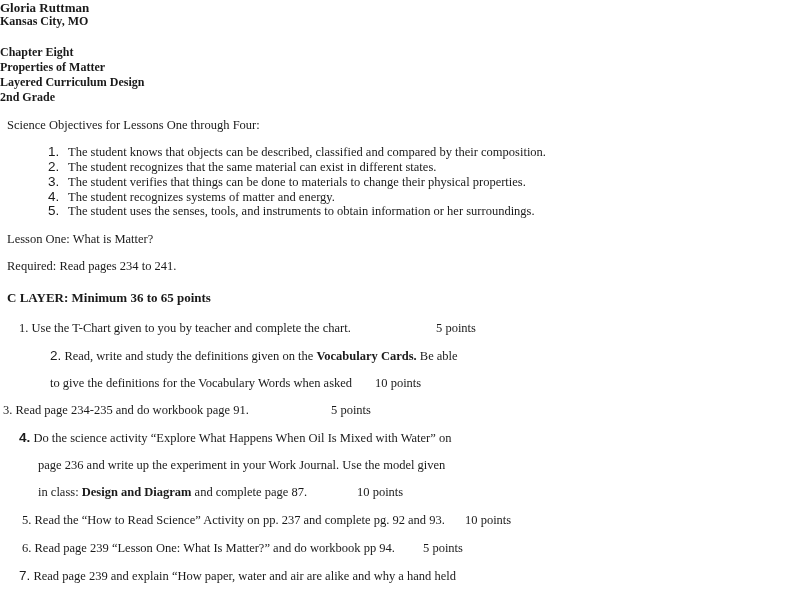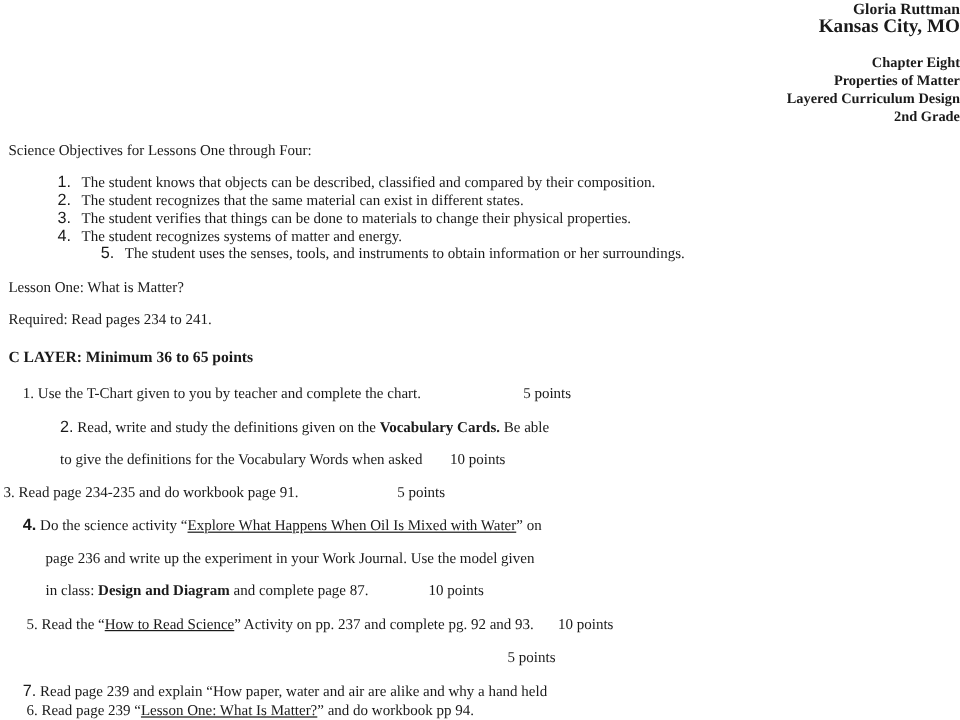--- a/index.html
+++ b/index.html
@@ -4,26 +4,26 @@
   <style>
     html, body { margin: 0; padding: 0; }
     body {
       width: 800px; height: 600px; overflow: hidden;
       background: #ffffff; color: #1a1a1a;
       font-family: "Liberation Serif", "DejaVu Serif", serif;
       font-size: 12.5px;
       position: relative;
     }
     .abs { position: absolute; white-space: nowrap; }
-    .center { left: 0; width: 800px; text-align: right; }
+    .center { left: 0; width: 800px; text-align: left; }
     .b { font-weight: bold; }
-    .u { text-decoration: underline; }
+    .u { }
     .num { font-family: "Liberation Sans", "DejaVu Sans", sans-serif; font-size: 13.5px; }
     .hdr-name { top: 0px; font-size: 13px; font-weight: bold; }
-    .hdr-city { top: 14px; font-size: 16px; font-weight: bold; }
+    .hdr-city { top: 14px; font-size: 12px; font-weight: bold; }
     .hdr-line { font-size: 12px; font-weight: bold; }
     .obj-num { display: inline-block; width: 20px; }
   </style>
 </head>
 <body>
 
 <div class="abs center hdr-name">Gloria Ruttman</div>
 <div class="abs center hdr-city">Kansas City, MO</div>
 <div class="abs center hdr-line" style="top:45px">Chapter Eight</div>
 <div class="abs center hdr-line" style="top:60px">Properties of Matter</div>
@@ -37,21 +37,21 @@
 </div>
 <div class="abs" style="left:48px; top:159px;">
   <span class="num obj-num">2.</span><span>The student recognizes that the same material can exist in different states.</span>
 </div>
 <div class="abs" style="left:48px; top:174px;">
   <span class="num obj-num">3.</span><span>The student verifies that things can be done to materials to change their physical properties.</span>
 </div>
 <div class="abs" style="left:48px; top:189px;">
   <span class="num obj-num">4.</span><span>The student recognizes systems of matter and energy.</span>
 </div>
-<div class="abs" style="left:48px; top:203px;margin-left:36px;">
+<div class="abs" style="left:48px; top:203px;">
   <span class="num obj-num">5.</span><span>The student uses the senses, tools, and instruments to obtain information  or her surroundings.</span>
 </div>
 
 <div class="abs" style="left:7px; top:232px;">Lesson One: What is Matter?</div>
 <div class="abs" style="left:7px; top:259px;">Required:  Read pages 234 to 241.</div>
 <div class="abs b" style="left:7px; top:290px; font-size:13px;">C LAYER:  Minimum 36 to 65 points</div>
 
 <div class="abs" style="left:19px; top:321px;">
   <span>1.</span>
   <span>Use the T-Chart given to you by teacher and complete the chart.</span>
@@ -80,21 +80,21 @@
   <span>in class:  </span><span class="b">Design and Diagram</span><span> and complete page 87.</span>
 </div>
 <div class="abs" style="left:357px; top:485px;">10 points</div>
 
 <div class="abs" style="left:22px; top:513px;text-align:center;">
   <span>5.</span>
   <span>Read the “</span><span class="u">How to Read Science</span><span>” Activity on pp. 237 and complete pg. 92 and 93.</span>
 </div>
 <div class="abs" style="left:465px; top:513px;">10 points</div>
 
-<div class="abs" style="left:22px; top:541px;margin-top:44px;">
+<div class="abs" style="left:22px; top:541px;">
   <span>6.</span>
   <span>Read page 239 “</span><span class="u">Lesson One: What Is Matter?</span><span>” and do workbook pp 94.</span>
 </div>
 <div class="abs" style="left:423px; top:541px;">5 points</div>
 
 <div class="abs" style="left:19px; top:568px;">
   <span class="num">7.</span>
   <span>Read page 239 and explain “How paper, water and air are alike and why a hand held</span>
 </div>
 <div class="abs" style="left:50px; top:593px; color:#888; font-size:12px; letter-spacing:1px;">_ _ _ _ _ _ _ _ _ _ _ _ _ _ _ _ _ _ _ _ _ _ _ _ _ _ _ _ _ _ _ _</div>

